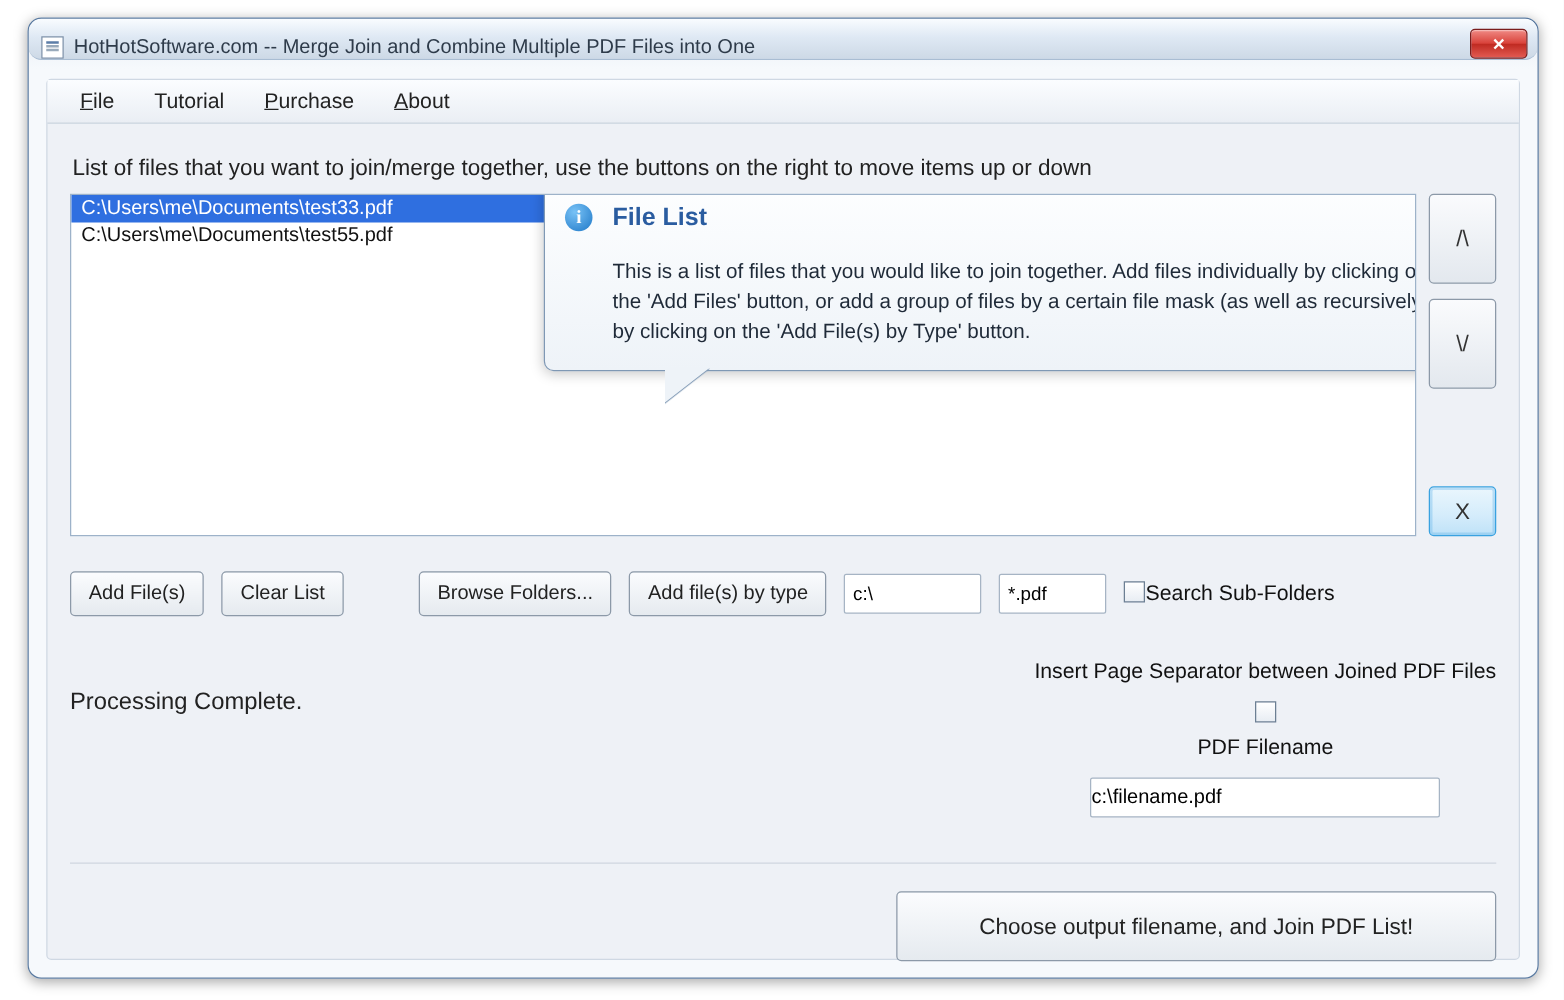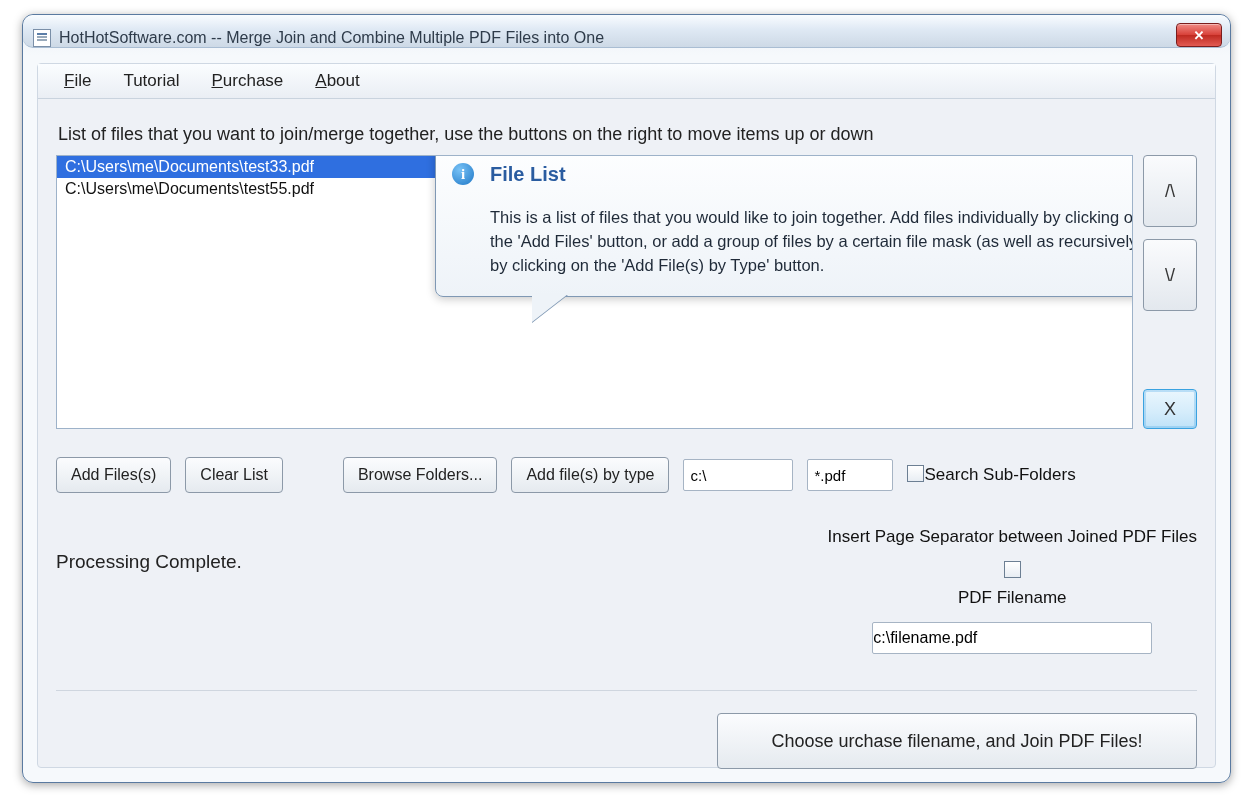--- a/index.html
+++ b/index.html
@@ -163,21 +163,21 @@
 
         <div class="side-buttons">
           <div class="sbtn">/\</div>
           <div class="sbtn">\/</div>
           <div style="flex:1"></div>
           <div class="sbtn small x">X</div>
         </div>
       </div>
 
       <div class="btnrow">
-        <div class="btn">Add Files(s)</div>
+        <div class="btn">Add File(s)</div>
         <div class="btn">Clear List</div>
         <div class="spacer"></div>
         <div class="btn">Browse Folders...</div>
         <div class="btn">Add file(s) by type</div>
         <input class="tinput path" value="c:\" style="">
         <input class="tinput mask" value="*.pdf" style="">
         <label class="check">
           <span class="cbox"></span>
           <span>Search Sub-Folders</span>
         </label>
@@ -192,16 +192,16 @@
           </div>
           <div class="optrow">
             <span>PDF Filename</span>
             <input class="filename-input" value="c:\filename.pdf" style="">
           </div>
         </div>
       </div>
 
       <div class="divider"></div>
 
-      <div class="bigbtn">Choose urchase filename, and Join PDF Files!</div>
+      <div class="bigbtn">Choose output filename, and Join PDF List!</div>
     </div>
   </div>
 </div>
 
 </body></html>

